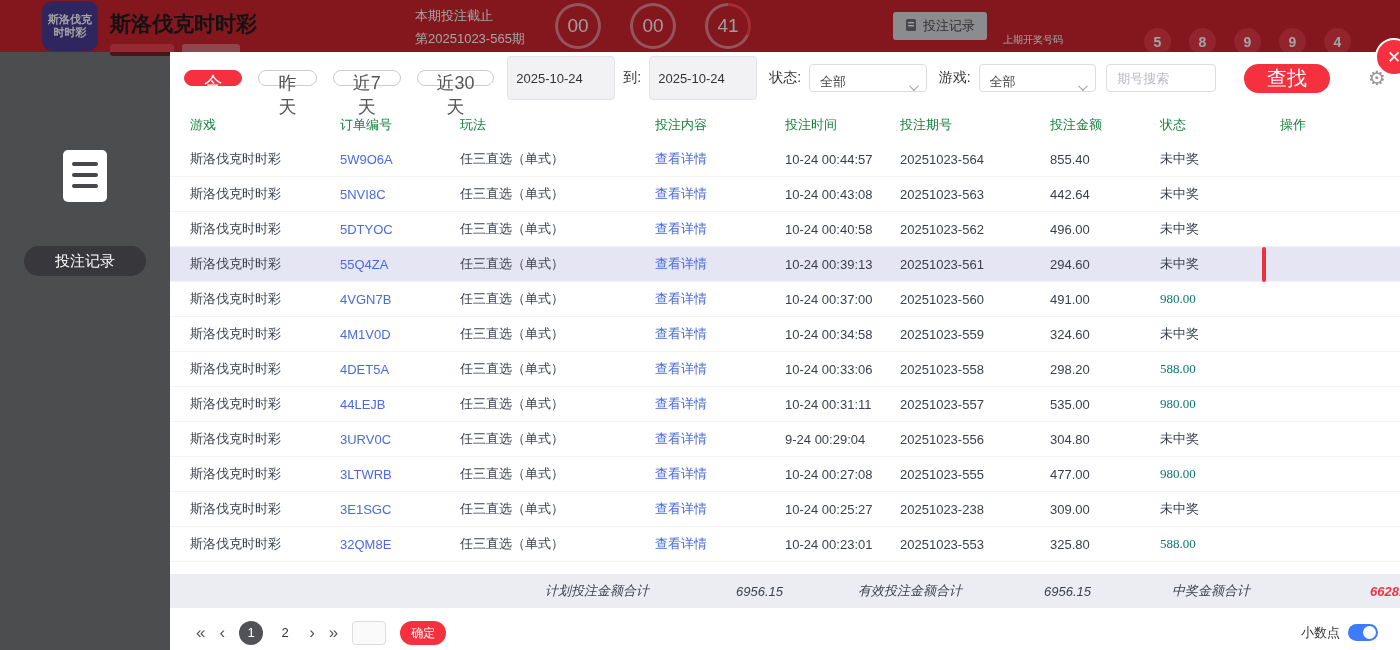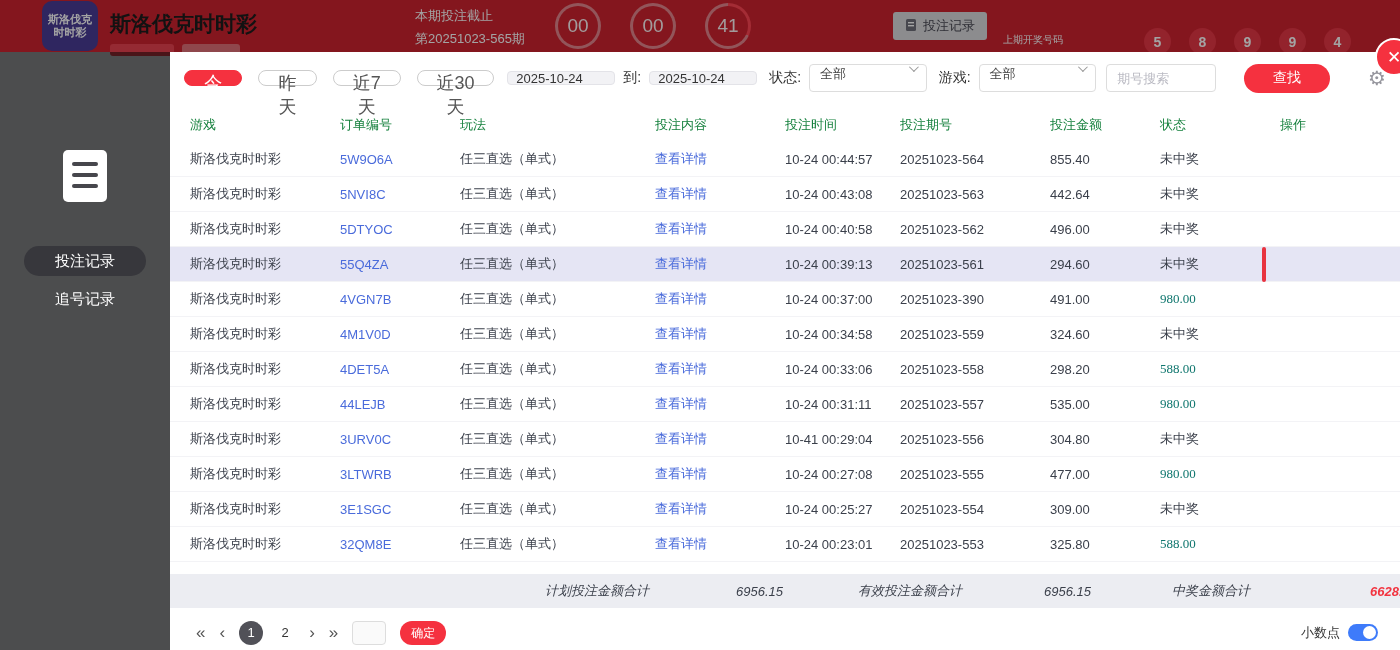--- a/index.html
+++ b/index.html
@@ -41,34 +41,34 @@
   .side-item.active { background:#37373c; }
 
   
   .modal { position:absolute; left:170px; top:52px; width:1230px; height:598px; background:#fff; z-index:2; }
 
   .filter-bar { display:flex; align-items:center; padding:12px 14px 0 14px; height:40px; }
   .quick { display:flex; gap:16px; margin-right:13px; }
   .qbtn { height:16px; padding:0 11px; font-size:18px; border-radius:15px; border:1px solid #ccc; background:#fff;
           color:#555; cursor:pointer; }
   .qbtn.active { background:#f5313f; border-color:#f5313f; color:#fff; }
-  .date-input { width:108px; height:14px; background:#f2f2f5; border:1px solid #e3e3e8; border-radius:4px;
+  .date-input { width:108px; height:44px; background:#f2f2f5; border:1px solid #e3e3e8; border-radius:4px;
                 padding:0 8px; font-size:13px; color:#333; margin-right:8px; font-family:inherit; }
   .date-input.second { margin-right:12px; }
   .flabel { font-size:14px; color:#333; margin-right:8px; white-space:nowrap; }
   .select { width:120px; height:28px; border:1px solid #ddd; border-radius:4px; padding:0 10px; display:flex;
-            align-items:flex-start; justify-content:space-between; font-size:13px; color:#444; margin-right:12px; cursor:pointer; }
+            align-items:flex-end; justify-content:space-between; font-size:13px; color:#444; margin-right:12px; cursor:pointer; }
   .select.second { margin-right:10px; }
   .chev { width:7px; height:7px; border-right:1.5px solid #999; border-bottom:1.5px solid #999;
           transform:rotate(45deg) translateY(-2px); }
   .search-input { width:110px; height:28px; border:1px solid #ddd; border-radius:4px; padding:0 10px; font-size:13px;
                   color:#333; margin-right:28px; font-family:inherit; }
   .search-input::placeholder { color:#b9b9c2; }
   .search-btn { width:88px; height:29px; border:none; border-radius:15px; background:#f5313f; color:#fff;
-                font-size:14px; cursor:pointer; margin-right:38px; }
+                font-size:20px; cursor:pointer; margin-right:38px; }
   .gear { font-size:20px; color:#95959d; cursor:pointer; }
 
   .t-grid { display:grid; grid-template-columns:150px 120px 195px 130px 115px 150px 110px 120px 1fr;
             padding:0 22px 0 20px; align-items:center; }
   .thead { height:34px; margin-top:16px; color:#15803d; font-size:13px; }
   .c6, .c7, .c8 { text-align:left; }
   .trow { height:35px; font-size:13px; color:#3a3f4a; border-bottom:1px solid #f3f3f6; }
   .trow.hl { background:#e5e5f4; }
   .cell.link { color:#4a6bdb; cursor:pointer; }
   .cell.win { color:#0f766e;font-family:Liberation Serif, serif; }
@@ -150,21 +150,20 @@
     <span class="side-doc">
       <svg width="48" height="56" viewBox="0 0 48 56">
           <rect x="2" y="2" width="44" height="52" rx="5" fill="#fff"></rect>
           <rect x="11" y="14" width="26" height="4" rx="2" fill="#46464c"></rect>
           <rect x="11" y="25" width="26" height="4" rx="2" fill="#46464c"></rect>
           <rect x="11" y="36" width="26" height="4" rx="2" fill="#46464c"></rect>
         </svg>
     </span>
     <div class="side-menu">
         <div class="side-item active">投注记录</div>
-        <div class="side-item">追号记录</div>
       </div>
   </div>
 
   <div class="modal">
 
     <div class="filter-bar">
       <div class="quick">
           <button class="qbtn active">今天</button>
           <button class="qbtn">昨天</button>
           <button class="qbtn">近7天</button>
@@ -243,21 +242,21 @@
           <div class="cell c6">294.60</div>
           <div class="cell c7">未中奖</div>
           <div class="cell c8"></div>
         </div>
         <div class="t-grid trow">
           <div class="cell c0">斯洛伐克时时彩</div>
           <div class="cell c1 link">4VGN7B</div>
           <div class="cell c2">任三直选（单式）</div>
           <div class="cell c3 link">查看详情</div>
           <div class="cell c4">10-24 00:37:00</div>
-          <div class="cell c5">20251023-390</div>
+          <div class="cell c5">20251023-560</div>
           <div class="cell c6">491.00</div>
           <div class="cell c7 win">980.00</div>
           <div class="cell c8"></div>
         </div>
         <div class="t-grid trow">
           <div class="cell c0">斯洛伐克时时彩</div>
           <div class="cell c1 link">4M1V0D</div>
           <div class="cell c2">任三直选（单式）</div>
           <div class="cell c3 link">查看详情</div>
           <div class="cell c4">10-24 00:34:58</div>
@@ -286,21 +285,21 @@
           <div class="cell c5">20251023-557</div>
           <div class="cell c6">535.00</div>
           <div class="cell c7 win">980.00</div>
           <div class="cell c8"></div>
         </div>
         <div class="t-grid trow">
           <div class="cell c0">斯洛伐克时时彩</div>
           <div class="cell c1 link">3URV0C</div>
           <div class="cell c2">任三直选（单式）</div>
           <div class="cell c3 link">查看详情</div>
-          <div class="cell c4">10-41 00:29:04</div>
+          <div class="cell c4">9-24 00:29:04</div>
           <div class="cell c5">20251023-556</div>
           <div class="cell c6">304.80</div>
           <div class="cell c7">未中奖</div>
           <div class="cell c8"></div>
         </div>
         <div class="t-grid trow">
           <div class="cell c0">斯洛伐克时时彩</div>
           <div class="cell c1 link">3LTWRB</div>
           <div class="cell c2">任三直选（单式）</div>
           <div class="cell c3 link">查看详情</div>
@@ -309,21 +308,21 @@
           <div class="cell c6">477.00</div>
           <div class="cell c7 win">980.00</div>
           <div class="cell c8"></div>
         </div>
         <div class="t-grid trow">
           <div class="cell c0">斯洛伐克时时彩</div>
           <div class="cell c1 link">3E1SGC</div>
           <div class="cell c2">任三直选（单式）</div>
           <div class="cell c3 link">查看详情</div>
           <div class="cell c4">10-24 00:25:27</div>
-          <div class="cell c5">20251023-554</div>
+          <div class="cell c5">20251023-238</div>
           <div class="cell c6">309.00</div>
           <div class="cell c7">未中奖</div>
           <div class="cell c8"></div>
         </div>
         <div class="t-grid trow">
           <div class="cell c0">斯洛伐克时时彩</div>
           <div class="cell c1 link">32QM8E</div>
           <div class="cell c2">任三直选（单式）</div>
           <div class="cell c3 link">查看详情</div>
           <div class="cell c4">10-24 00:23:01</div>

